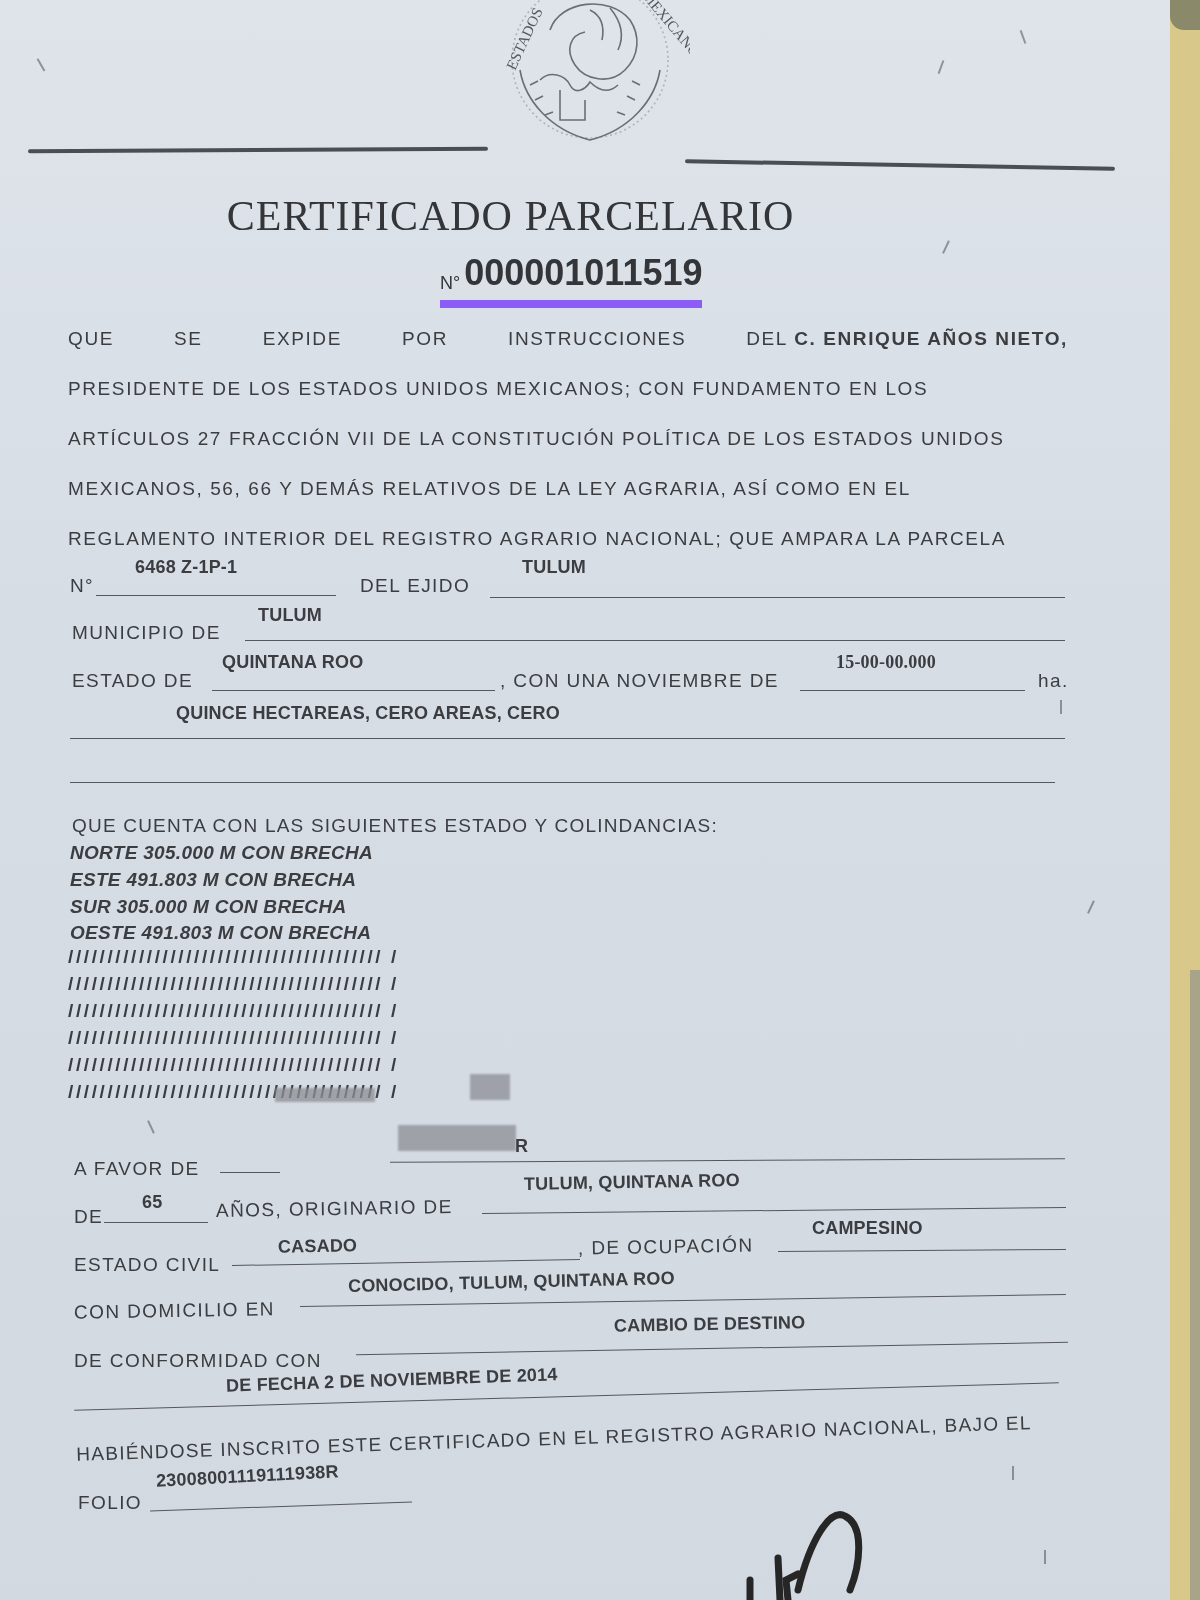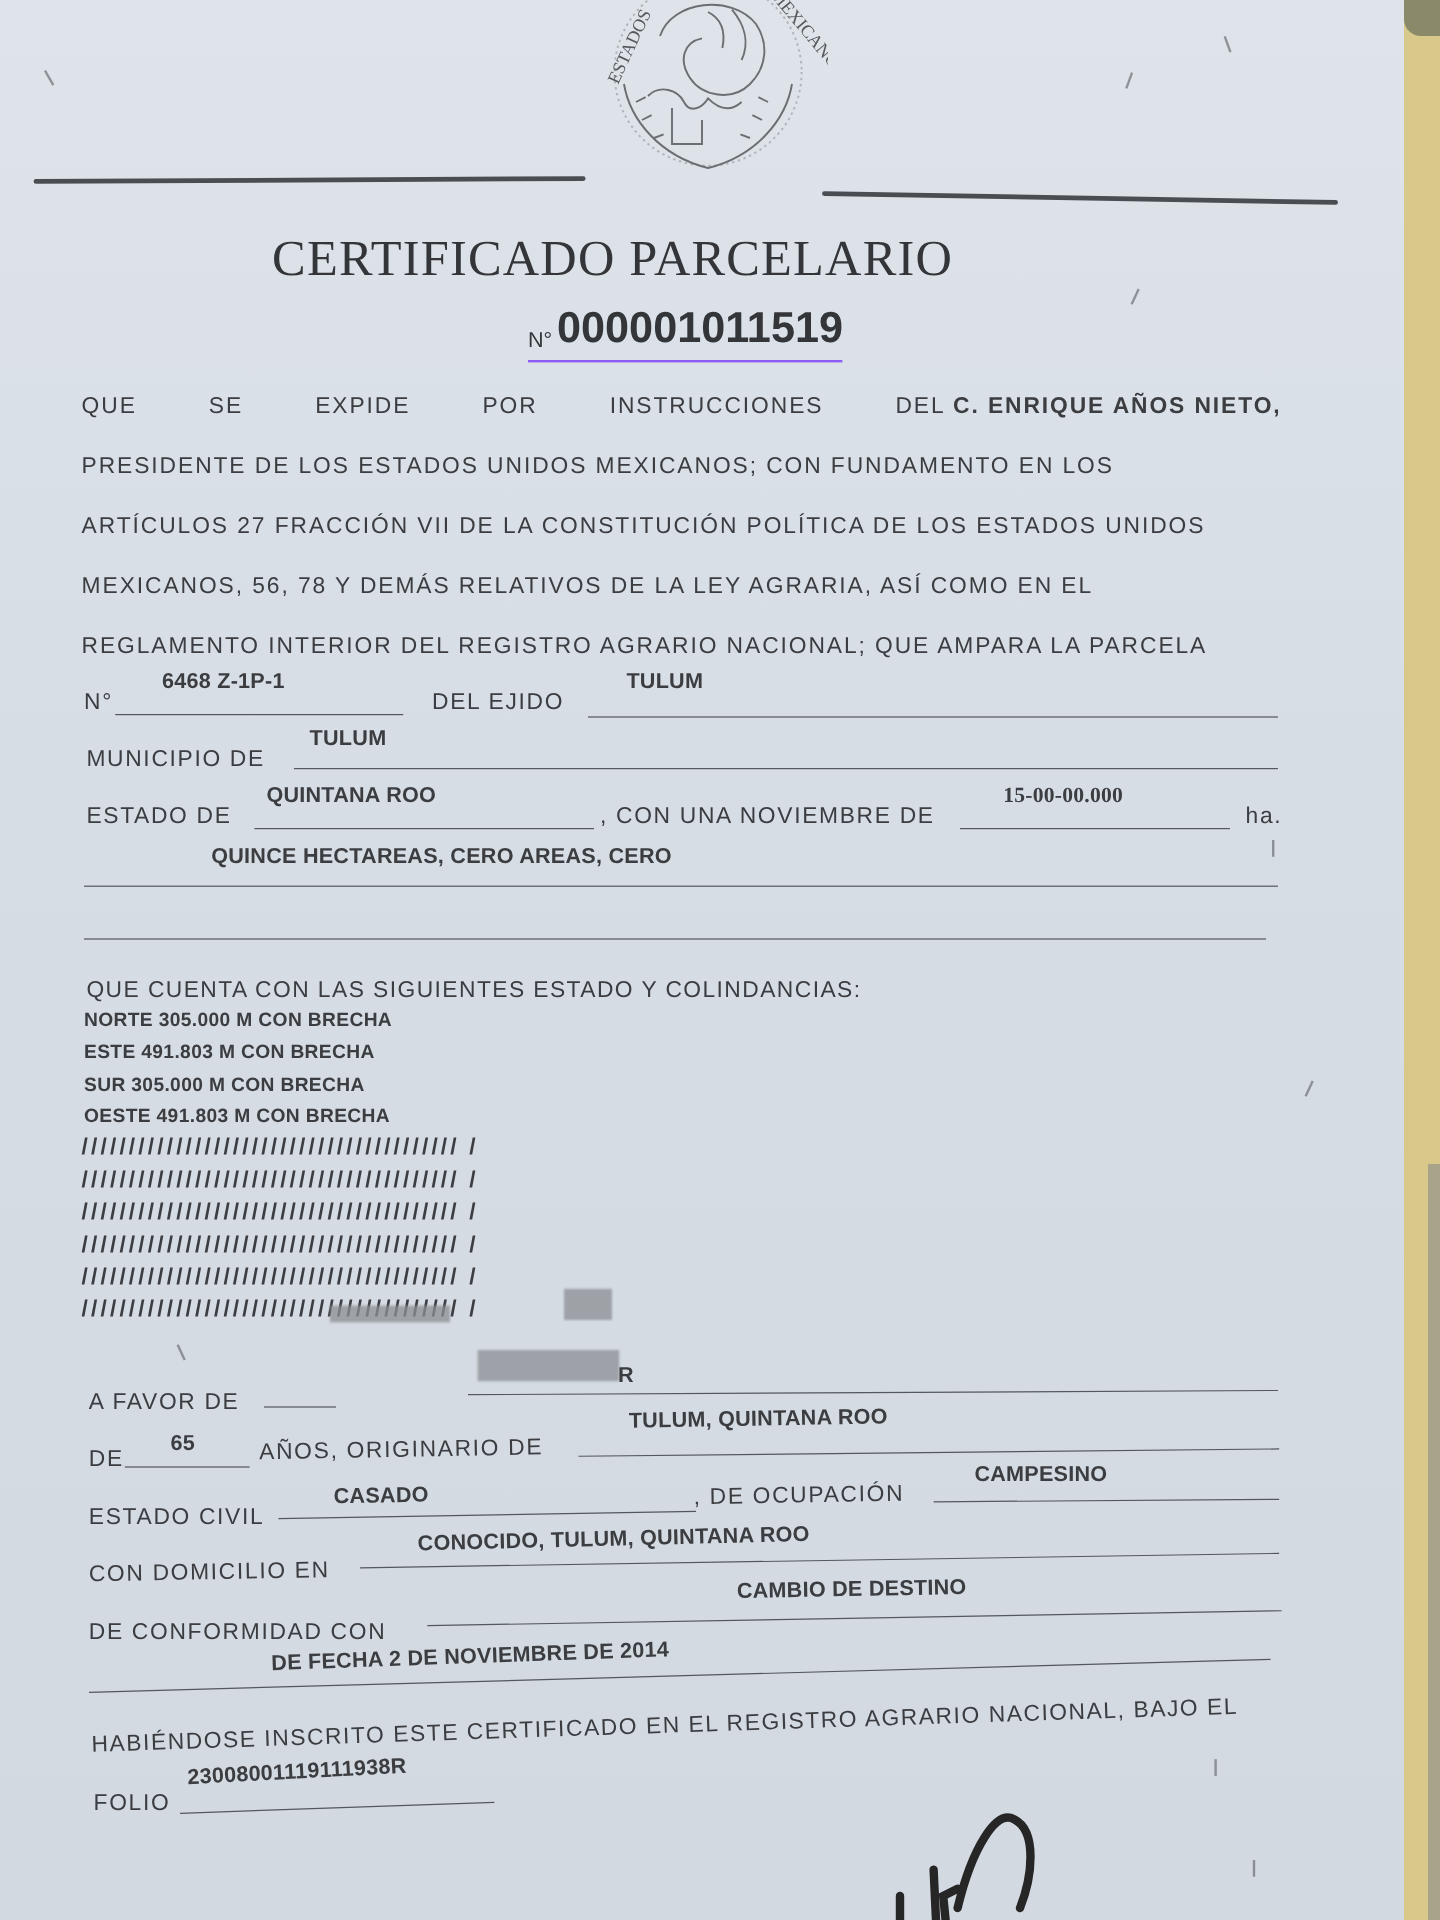--- a/index.html
+++ b/index.html
@@ -31,33 +31,33 @@
     }
     .title {
       position: absolute; left: 0; width: 1021px; top: 192px;
       text-align: center;
       font-family: "Liberation Serif", serif;
       font-size: 42px; letter-spacing: 1px; color: #333538;
     }
     .folio-no {
       position: absolute; left: 440px; top: 252px;
       font-size: 36px; font-weight: bold; color: #333538;
-      border-bottom: 2px solid #8b5cf6; padding-bottom: 6px;
+      border-bottom: 8px solid #8b5cf6; padding-bottom: 6px;
     }
     .folio-no .n { font-size: 18px; font-weight: normal; vertical-align: -4px; margin-right: 4px; }
     .line {
       position: absolute; left: 68px; width: 1000px;
       font-size: 19px; letter-spacing: 1.6px; white-space: nowrap;
       display: flex; justify-content: space-between;
     }
     .line b { font-weight: bold; }
     .lbl { position: absolute; font-size: 19px; letter-spacing: 1.4px; white-space: nowrap; }
     .val { position: absolute; font-size: 18px; font-weight: bold; white-space: nowrap; letter-spacing: 0.2px; }
     .blank { position: absolute; height: 0; border-bottom: 1.5px solid #54575c; }
-    .meas { position: absolute; left: 70px; font-size: 16px; font-weight: bold; letter-spacing: 0.3px; }
+    .meas { position: absolute; left: 70px; font-size: 19px; font-weight: bold; letter-spacing: 0.3px; font-style: italic; }
     .slashes { position: absolute; left: 68px; font-size: 19px; font-weight: bold; letter-spacing: 2.6px; white-space: nowrap; }
     .redact { position: absolute; background: #8d9095; opacity: 0.75; filter: blur(1px); }
     .sig { position: absolute; left: 720px; top: 1490px; width: 160px; height: 110px; }
     .speck { position: absolute; width: 1.5px; height: 14px; background: #5a5d62; opacity: .6; }
   </style>
 </head>
 <body>
 
 <div class="paper"></div>
 <div class="right-strip-top"></div>
@@ -92,21 +92,21 @@
   <span>INSTRUCCIONES</span>
   <span><span>DEL</span> <b>C. ENRIQUE AÑOS NIETO,</b></span>
 </div>
 <div class="line" style="top:378px;">
     <span>PRESIDENTE DE LOS ESTADOS UNIDOS MEXICANOS; CON FUNDAMENTO EN LOS</span>
   </div>
 <div class="line" style="top:428px;">
     <span>ARTÍCULOS 27 FRACCIÓN VII DE LA CONSTITUCIÓN POLÍTICA DE LOS ESTADOS UNIDOS</span>
   </div>
 <div class="line" style="top:478px;">
-    <span>MEXICANOS, 56, 78 Y DEMÁS RELATIVOS DE LA LEY AGRARIA, ASÍ COMO EN EL</span>
+    <span>MEXICANOS, 56, 66 Y DEMÁS RELATIVOS DE LA LEY AGRARIA, ASÍ COMO EN EL</span>
   </div>
 <div class="line" style="top:528px;">
     <span>REGLAMENTO INTERIOR DEL REGISTRO AGRARIO NACIONAL; QUE AMPARA LA PARCELA</span>
   </div>
 
 <div class="lbl" style="left:70px; top:575px;">N°</div>
 <div class="val" style="left:135px; top:557px;">6468 Z-1P-1</div>
 <div class="blank" style="left:96px; top:595px; width:240px;"></div>
 <div class="lbl" style="left:360px; top:575px;">DEL  EJIDO</div>
 <div class="val" style="left:522px; top:557px;">TULUM</div>

